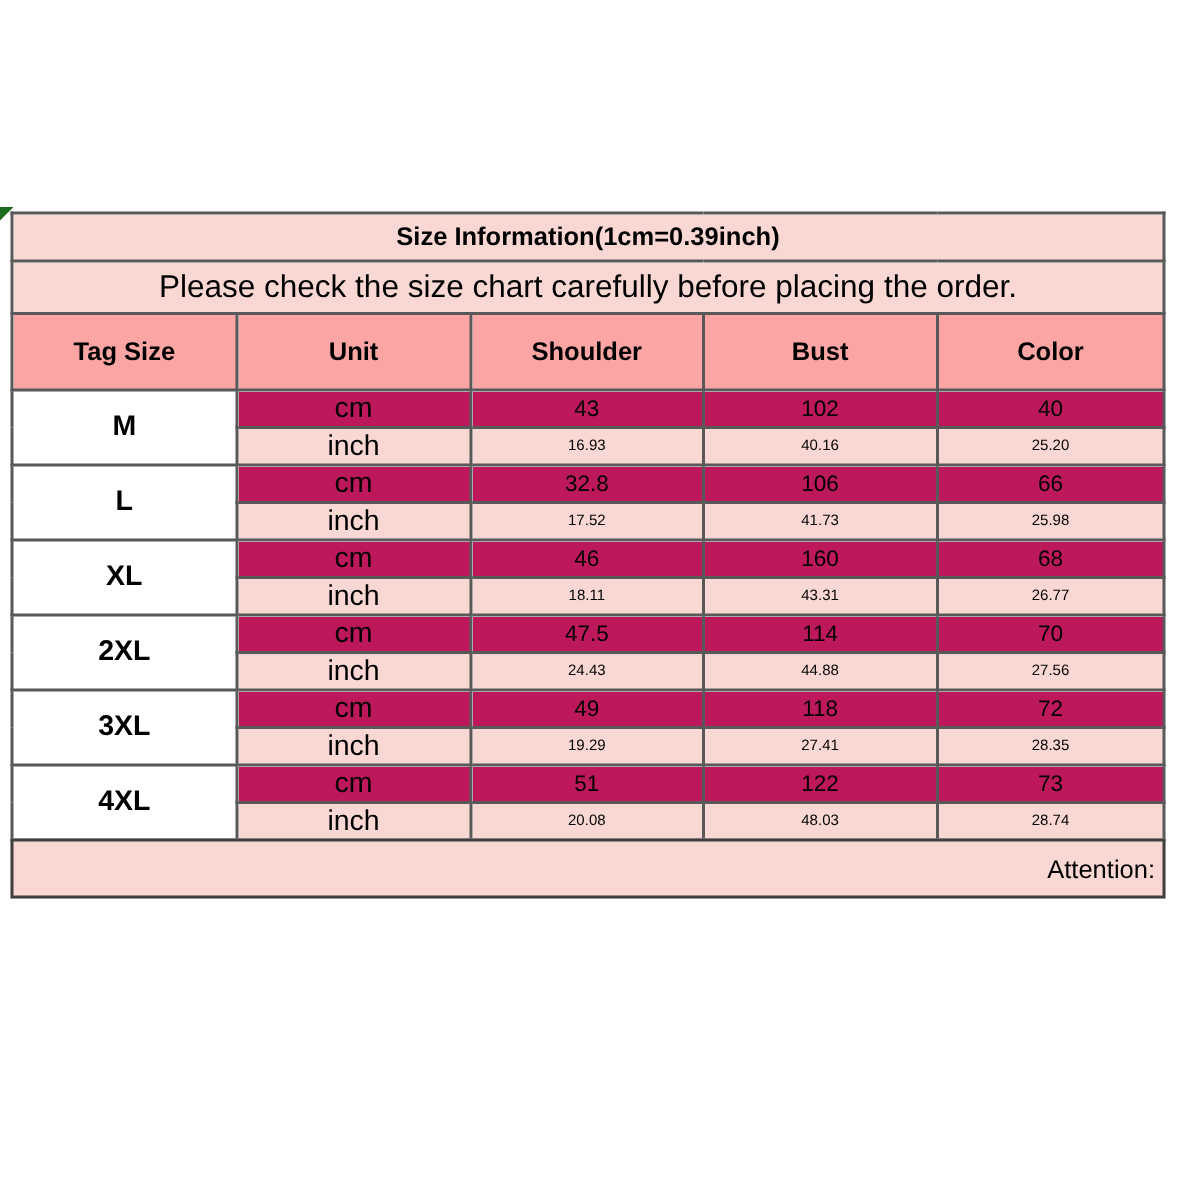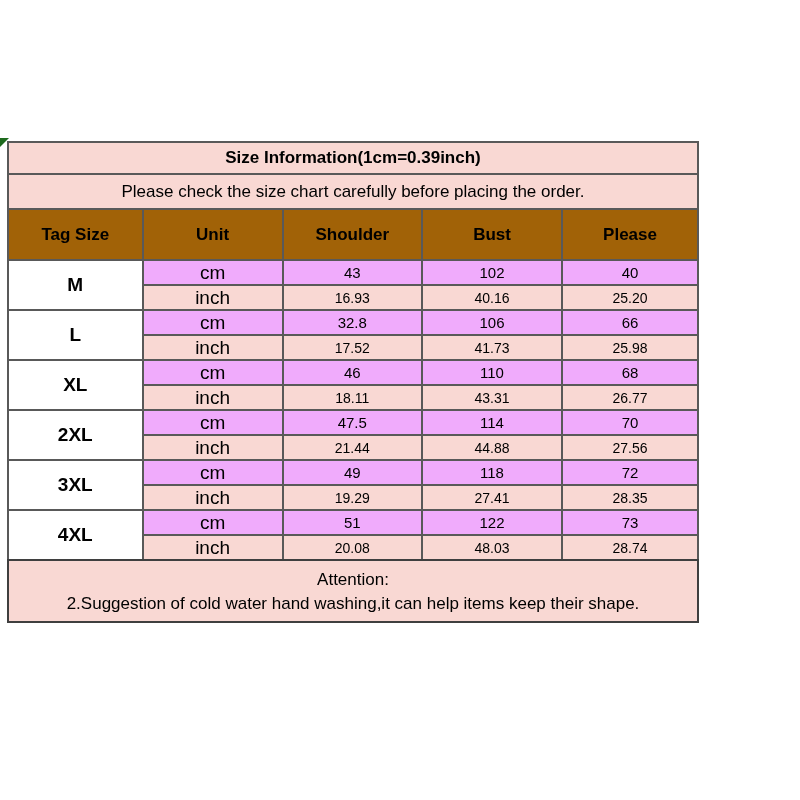--- a/index.html
+++ b/index.html
@@ -7,21 +7,21 @@
     width: 800px; height: 800px;
     background: #ffffff;
     font-family: "Liberation Sans", sans-serif;
     color: #000000;
     overflow: hidden;
     position: relative;
   }
   .canvas {
     position: absolute;
     left: 7px; top: 141px;
-    width: 692px;
+    width: 770px;
   }
   .green-mark {
     position: absolute;
     left: -7px; top: -3px;
     width: 0; height: 0;
     border-top: 9px solid #1d6a1d;
     border-right: 9px solid transparent;
   }
   table.size-table {
     width: 100%;
@@ -38,44 +38,44 @@
   .title-row td {
     background: #f9d8d3;
     height: 32px;
     font-weight: bold;
     font-size: 17px;
   }
   .subtitle-row td {
     background: #f9d8d3;
     height: 35px;
     font-weight: normal;
-    font-size: 17px;
+    font-size: 21px;
   }
   .header-row th {
-    background: #a16207;
+    background: #fca5a5;
     height: 51px;
     font-weight: bold;
     font-size: 17px;
   }
-  .cm-row td { background: #f0abfc; height: 25px; font-size: 15px; }
-  .inch-row td { background: #f9d8d3; height: 25px; font-size: 14px; }
+  .cm-row td { background: #be185d; height: 25px; font-size: 15px; }
+  .inch-row td { background: #f9d8d3; height: 25px; font-size: 10px; }
   td.size-cell {
     background: #ffffff;
     font-weight: bold;
     font-size: 19px;
   }
   td.unit-cell { font-size: 19px; }
   .attention {
     margin-top: -2px;
     border: 2px solid #3f3f3f;
     background: #f9d8d3;
     padding: 7px 5px 5px 5px;
     font-size: 17px;
     line-height: 24px;
-    text-align: center;
+    text-align: right;
   }
   .attention div { white-space: nowrap; }
 </style>
 </head>
 <body>
 
 <div class="canvas">
   <div class="green-mark"></div>
 
   <table class="size-table">
@@ -94,21 +94,21 @@
 
     <tr class="subtitle-row">
       <td colspan="5">Please check the size chart carefully before placing the order.</td>
     </tr>
 
     <tr class="header-row">
       <th>Tag Size</th>
       <th>Unit</th>
       <th>Shoulder</th>
       <th>Bust</th>
-      <th>Please</th>
+      <th>Color</th>
     </tr>
 
     <tr class="cm-row">
       <td class="size-cell" rowspan="2">M</td>
       <td class="unit-cell">cm</td>
       <td>43</td>
       <td>102</td>
       <td>40</td>
     </tr>
     <tr class="inch-row">
@@ -129,40 +129,40 @@
       <td class="unit-cell">inch</td>
       <td>17.52</td>
       <td>41.73</td>
       <td>25.98</td>
     </tr>
 
     <tr class="cm-row">
       <td class="size-cell" rowspan="2">XL</td>
       <td class="unit-cell">cm</td>
       <td>46</td>
-      <td>110</td>
+      <td>160</td>
       <td>68</td>
     </tr>
     <tr class="inch-row">
       <td class="unit-cell">inch</td>
       <td>18.11</td>
       <td>43.31</td>
       <td>26.77</td>
     </tr>
 
     <tr class="cm-row">
       <td class="size-cell" rowspan="2">2XL</td>
       <td class="unit-cell">cm</td>
       <td>47.5</td>
       <td>114</td>
       <td>70</td>
     </tr>
     <tr class="inch-row">
       <td class="unit-cell">inch</td>
-      <td>21.44</td>
+      <td>24.43</td>
       <td>44.88</td>
       <td>27.56</td>
     </tr>
 
     <tr class="cm-row">
       <td class="size-cell" rowspan="2">3XL</td>
       <td class="unit-cell">cm</td>
       <td>49</td>
       <td>118</td>
       <td>72</td>
@@ -185,15 +185,14 @@
       <td class="unit-cell">inch</td>
       <td>20.08</td>
       <td>48.03</td>
       <td>28.74</td>
     </tr>
   </tbody>
     </table>
 
   <div class="attention">
     <div>Attention:</div>
-    <div>2.Suggestion of cold water hand washing,it can help items keep their shape.</div>
   </div>
 </div>
 
 </body></html>

